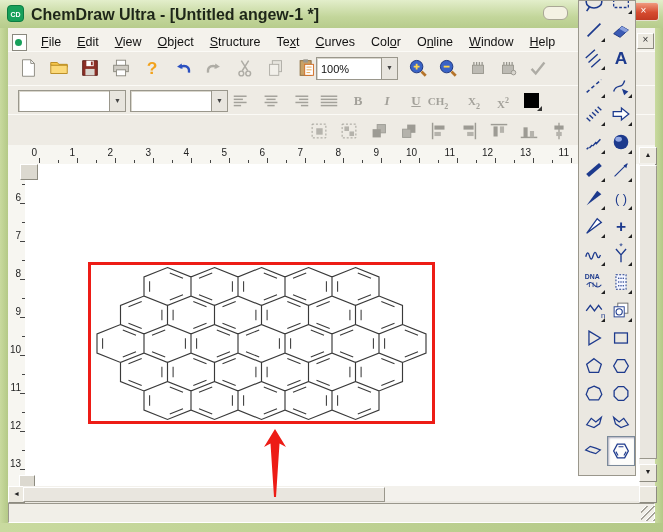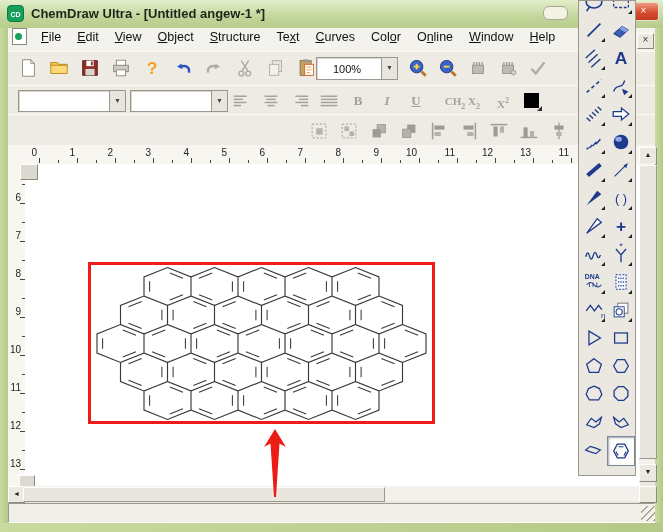--- a/index.html
+++ b/index.html
@@ -4,44 +4,44 @@
 <style>
   html,body{margin:0;padding:0;background:#777;}
   #app{position:relative;width:663px;height:532px;overflow:hidden;
        font-family:"Liberation Sans",sans-serif;background:#ece9e2;}
   .abs{position:absolute;}
   
   .titlebar{left:0;top:0;width:663px;height:28px;
     background:linear-gradient(#e3eecb,#c3d69b 60%,#b7cc8c);border-bottom:1px solid #9fb478;}
   .title-ico{left:7px;top:5px;width:17px;height:17px;background:#17a05a;border-radius:4px;
     color:#fff;font-size:7px;font-weight:bold;text-align:center;line-height:17px;border:1px solid #0c7c42;box-sizing:border-box;}
-  .title-txt{left:31px;top:6px;font-size:13px;font-weight:600;color:#1e2619;white-space:nowrap;}
+  .title-txt{left:31px;top:6px;font-size:16px;font-weight:600;color:#1e2619;white-space:nowrap;}
   .btn-min{left:543px;top:6px;width:23px;height:12px;background:#f4f2e3;border:1px solid #a9a795;border-radius:6px;}
   .btn-close{left:628px;top:2px;width:29px;height:17px;border-radius:3px;
     background:linear-gradient(#f09a7e,#d64c30 55%,#c23a22);border:1px solid #e5e0cf;
     color:#fff;font-size:10px;text-align:center;line-height:15px;}
   .frame{background:linear-gradient(90deg,#c9da9f,#b4c987);}
   
   .menubar{left:8px;top:28px;width:647px;height:23px;background:#f4f2ec;border-bottom:3px solid #14b8a6;
-    display:flex;align-items:flex-start;font-size:12.5px;color:#111;}
+    display:flex;align-items:flex-end;font-size:12.5px;color:#111;}
   .mdoc{width:13px;height:15px;background:#fff;border:1px solid #8a887e;margin:0 6px 0 4px;position:relative;}
   .mdoc::after{content:"";position:absolute;left:2px;top:4px;width:7px;height:7px;background:#17a05a;border-radius:50%;}
   .menu-item{padding:2px 8px;cursor:default;}
   .menu-item .u{text-decoration:underline;}
   .mdi-close{left:637px;top:33px;width:15px;height:14px;background:#ece9e0;border:1px solid;
     border-color:#fff #8d8b80 #8d8b80 #fff;font-size:10px;line-height:12px;text-align:center;color:#333;}
   
   .tb{background:#eeebe4;border-top:1px solid #fbfaf6;border-bottom:1px solid #d9d6cc;}
   .tb1{left:8px;top:51px;width:647px;height:33px;}
   .tb2{left:8px;top:85px;width:647px;height:29px;}
   .tb3{left:8px;top:114px;width:647px;height:31px;}
   .tbtn{position:absolute;width:24px;height:24px;top:4px;display:flex;align-items:center;justify-content:center;}
   .combo{position:absolute;background:#fff;border:1px solid #9a978c;box-shadow:inset 1px 1px 0 #d9d6cc;
     display:flex;align-items:center;font-size:11px;color:#111;}
-  .combo .val{flex:1;padding-left:16px;}
+  .combo .val{flex:1;padding-left:4px;}
   .combo .dd{width:15px;height:100%;background:#e8e5de;border-left:1px solid #9a978c;
     font-size:7px;color:#444;text-align:center;line-height:19px;}
   .txtbtn{position:absolute;top:4px;width:24px;height:22px;color:#a3a19a;font-size:13px;
     font-family:"Liberation Serif",serif;font-weight:bold;text-align:center;line-height:22px;}
   .swatch{position:absolute;top:5px;width:20px;height:20px;}
   .swatch .sq{width:15px;height:15px;background:#000;margin:2px;}
   .swatch::after{content:"";position:absolute;right:0;bottom:0;border-left:5px solid transparent;border-bottom:5px solid #333;}
   
   .hruler{left:8px;top:145px;width:647px;height:19px;background:#f7f6f1;border-bottom:1px solid #8d8b80;font-size:10px;color:#222;}
   .corner-box{left:20px;top:164px;width:16px;height:14px;background:#dcd9d0;border:1px solid;border-color:#fff #8d8b80 #8d8b80 #fff;}
@@ -244,21 +244,21 @@
         <svg viewBox="0 0 24 24" width="22" height="22">
           <rect x="3" y="6" width="18" height="1.6" fill="#a3a19a"></rect>
           <rect x="3" y="9.4" width="18" height="1.6" fill="#a3a19a"></rect>
           <rect x="3" y="12.8" width="18" height="1.6" fill="#a3a19a"></rect>
           <rect x="3" y="16.2" width="18" height="1.6" fill="#a3a19a"></rect>
         </svg>
       </div>
       <div class="txtbtn" style="left: 338px;">B</div>
       <div class="txtbtn" style="left: 367px;"><span style="font-style:italic;">I</span></div>
       <div class="txtbtn" style="left: 396px;"><span style="text-decoration:underline;">U</span></div>
-      <div class="txtbtn" style="left: 435px;"><span style="font-size:11px;">CH</span><sub style="font-size:8px;">2</sub></div>
+      <div class="txtbtn" style="left: 418px;"><span style="font-size:11px;">CH</span><sub style="font-size:8px;">2</sub></div>
       <div class="txtbtn" style="left: 454px;"><span style="font-size:11px;">X</span><sub style="font-size:8px;">2</sub></div>
       <div class="txtbtn" style="left: 483px;"><span style="font-size:11px;">X</span><sup style="font-size:8px;">2</sup></div>
       <div class="swatch" style="left: 514px;">
         <div class="sq" style="background:#000000"></div>
       </div>
     </div>
   <div class="abs tb tb3" id="tb3">
       <div class="tbtn" style="left: 299px;">
         <svg viewBox="0 0 24 24" width="22" height="22">
           <rect x="4.5" y="4.5" width="15" height="15" fill="none" stroke="#9d9b94" stroke-dasharray="2.2,2"></rect>

